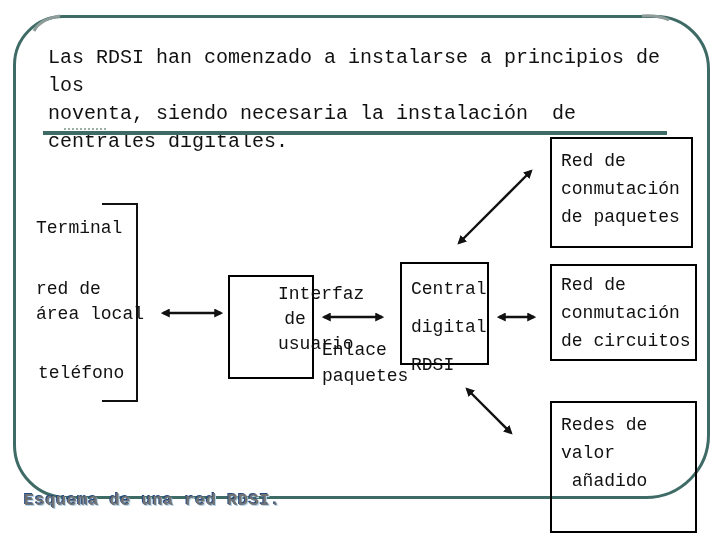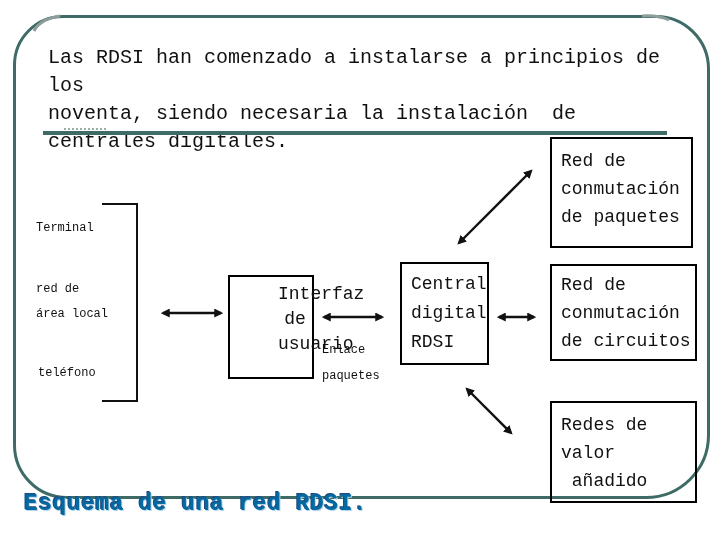--- a/index.html
+++ b/index.html
@@ -20,47 +20,47 @@
     font-size:20px; line-height:28px; white-space:pre-wrap;
   }
   .micro-text {
     position:absolute; left:64px; top:124px; width:42px; height:4px;
     border-bottom:2px dotted #9ab0a6;
   }
   .divider {
     position:absolute; left:43px; top:131px; width:624px; height:4px;
     background:#3E6B66;
   }
-  .label { position:absolute; font-size:12px; line-height:25px; white-space:pre-wrap; }
+  .label { position:absolute; font-size:18px; line-height:25px; white-space:pre-wrap; }
   .terminal-label { left:36px; top:216px; }
   .lan-label { left:36px; top:277px; }
   .phone-label { left:38px; top:361px; }
   .enlace-label { left:322px; top:337px; line-height:26px; }
   .bracket {
     position:absolute; left:102px; top:203px; width:36px; height:199px;
     border-top:2px solid #111; border-right:2px solid #111; border-bottom:2px solid #111;
     box-sizing:border-box;
   }
   .box {
     position:absolute; border:2px solid #000; box-sizing:border-box;
     font-size:18px; white-space:pre-wrap; background:transparent;padding-left:48px;
   }
   .box-interfaz { left:228px; top:275px; width:86px; height:104px;
     text-align:center; padding-top:5px; line-height:25px; }
   .box-central { left:400px; top:262px; width:89px; height:103px;
-    padding:6px 0 13px 9px; line-height:29px; }
+    padding:6px 0 13px 9px; line-height:38px; }
   .box-paquetes { left:550px; top:137px; width:143px; height:111px;
     padding:8px 0 0 9px; line-height:28px; }
   .box-circuitos { left:550px; top:264px; width:147px; height:97px;
     padding:5px 0 0 9px; line-height:28px; }
-  .box-valor { left:550px; top:401px; width:147px; height:102px;
+  .box-valor { left:550px; top:401px; width:147px; height:132px;
     padding:8px 0 0 9px; line-height:28px; }
   .caption {
     position:absolute; left:24px; top:491px;
-    font-size:23px; font-weight:bold; color:#0369a1;
+    font-size:17px; font-weight:bold; color:#737373;
     text-shadow:-1px -1px 0 #24497f, 1px 1px 0 #b5d6ee;
     letter-spacing:0.5px;
   }
 </style>
 </head>
 <body>
 
 <div class="page">
 
   <div class="slide-border"></div>

